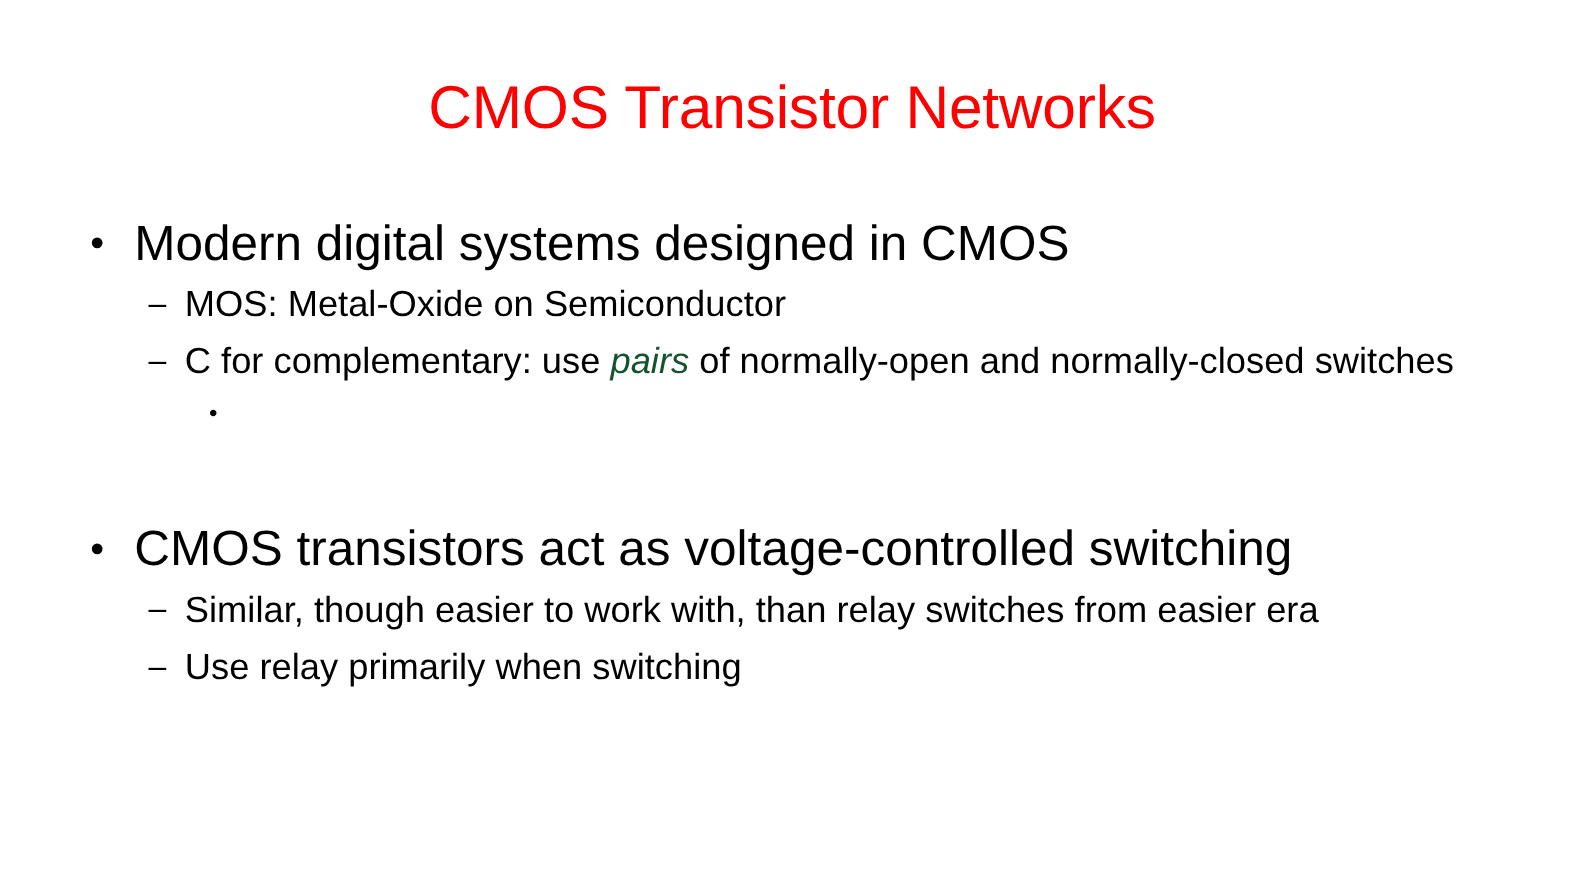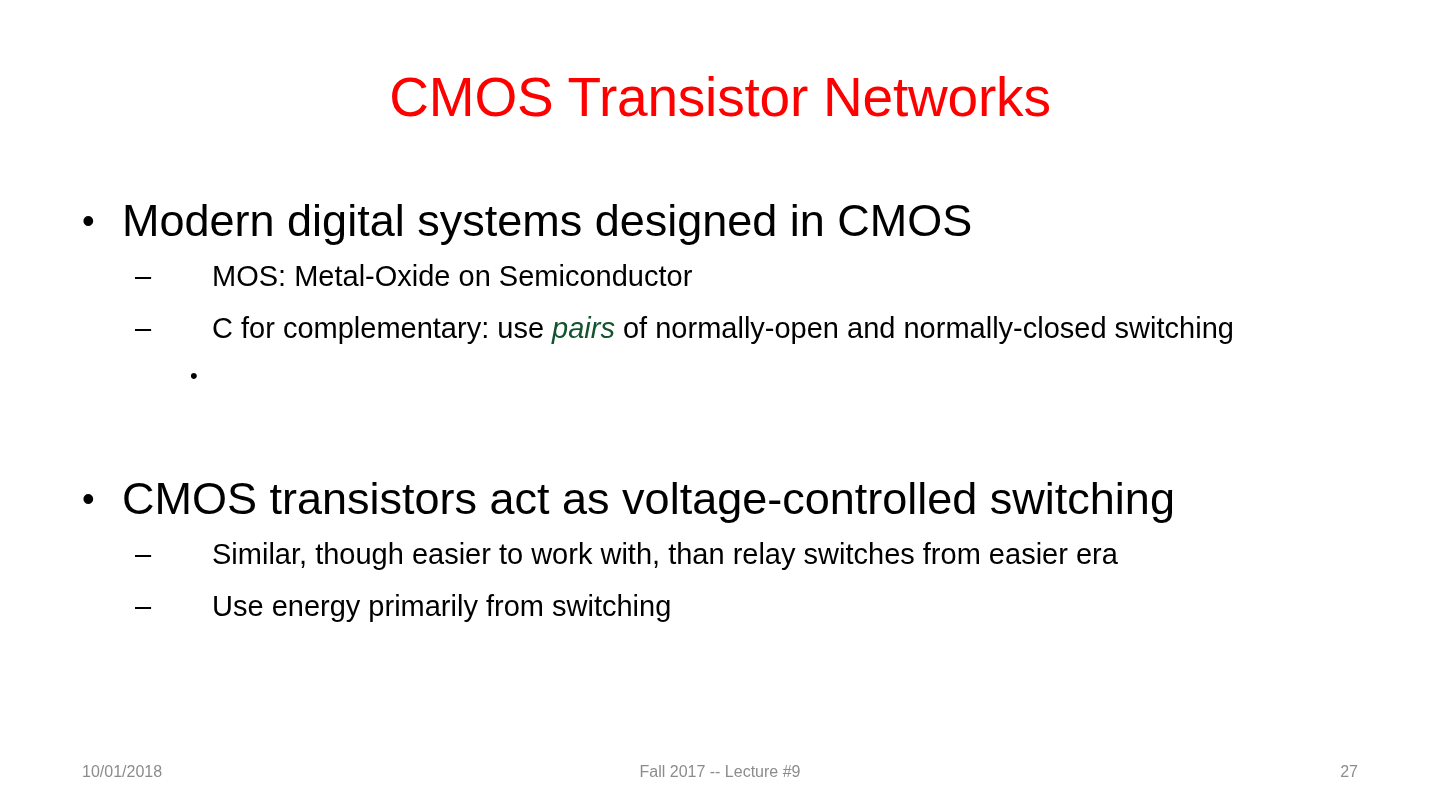--- a/index.html
+++ b/index.html
@@ -76,25 +76,24 @@
   }
   .lvl2 .marker {
     width: 90px;
     flex: 0 0 90px;
     font-size: 29px;
     line-height: 48px;
     padding-left: 57px;
     box-sizing: border-box;
   }
   .lvl2 .btext {
-    font-size: 29px;
+    font-size: 33px;
     line-height: 48px;
     flex: 1 1 auto;
     max-width: 1175px;
-    margin-left: 44px;
   }
 
   
   .lvl3 {
     margin-bottom: 4px;
   }
   .lvl3 .marker {
     width: 135px;
     flex: 0 0 135px;
     font-size: 22px;
@@ -161,45 +160,40 @@
       <span class="btext">Modern digital systems designed in CMOS</span>
     </div>
 
     <div class="bullet-row lvl2">
       <span class="marker">–</span>
       <span class="btext">MOS: Metal-Oxide on Semiconductor</span>
     </div>
 
     <div class="bullet-row lvl2">
       <span class="marker">–</span>
-      <span class="btext"><span>C for complementary: use </span><span class="emph-italic-blue">pairs</span><span> of normally-open and normally-closed switching</span></span>
+      <span class="btext"><span>C for complementary: use </span><span class="emph-italic-blue">pairs</span><span> of normally-open and normally-closed switches</span></span>
     </div>
 
     <div class="bullet-row lvl3">
       <span class="marker">•</span>
     </div>
 
     <div class="spacer-gap"></div>
 
     <div class="bullet-row lvl1">
       <span class="marker">•</span>
       <span class="btext">CMOS transistors act as voltage-controlled switching</span>
     </div>
 
     <div class="bullet-row lvl2">
       <span class="marker">–</span>
       <span class="btext">Similar, though easier to work with, than relay switches from easier era</span>
     </div>
 
     <div class="bullet-row lvl2">
       <span class="marker">–</span>
-      <span class="btext">Use energy primarily from switching</span>
+      <span class="btext">Use relay primarily when switching</span>
     </div>
 
   </div>
 
-  <div class="footer">
-    <span class="footer-date">10/01/2018</span>
-    <span class="footer-center">Fall 2017 -- Lecture #9</span>
-    <span class="footer-page">27</span>
-  </div>
 
 </div>
 
 </body></html>

